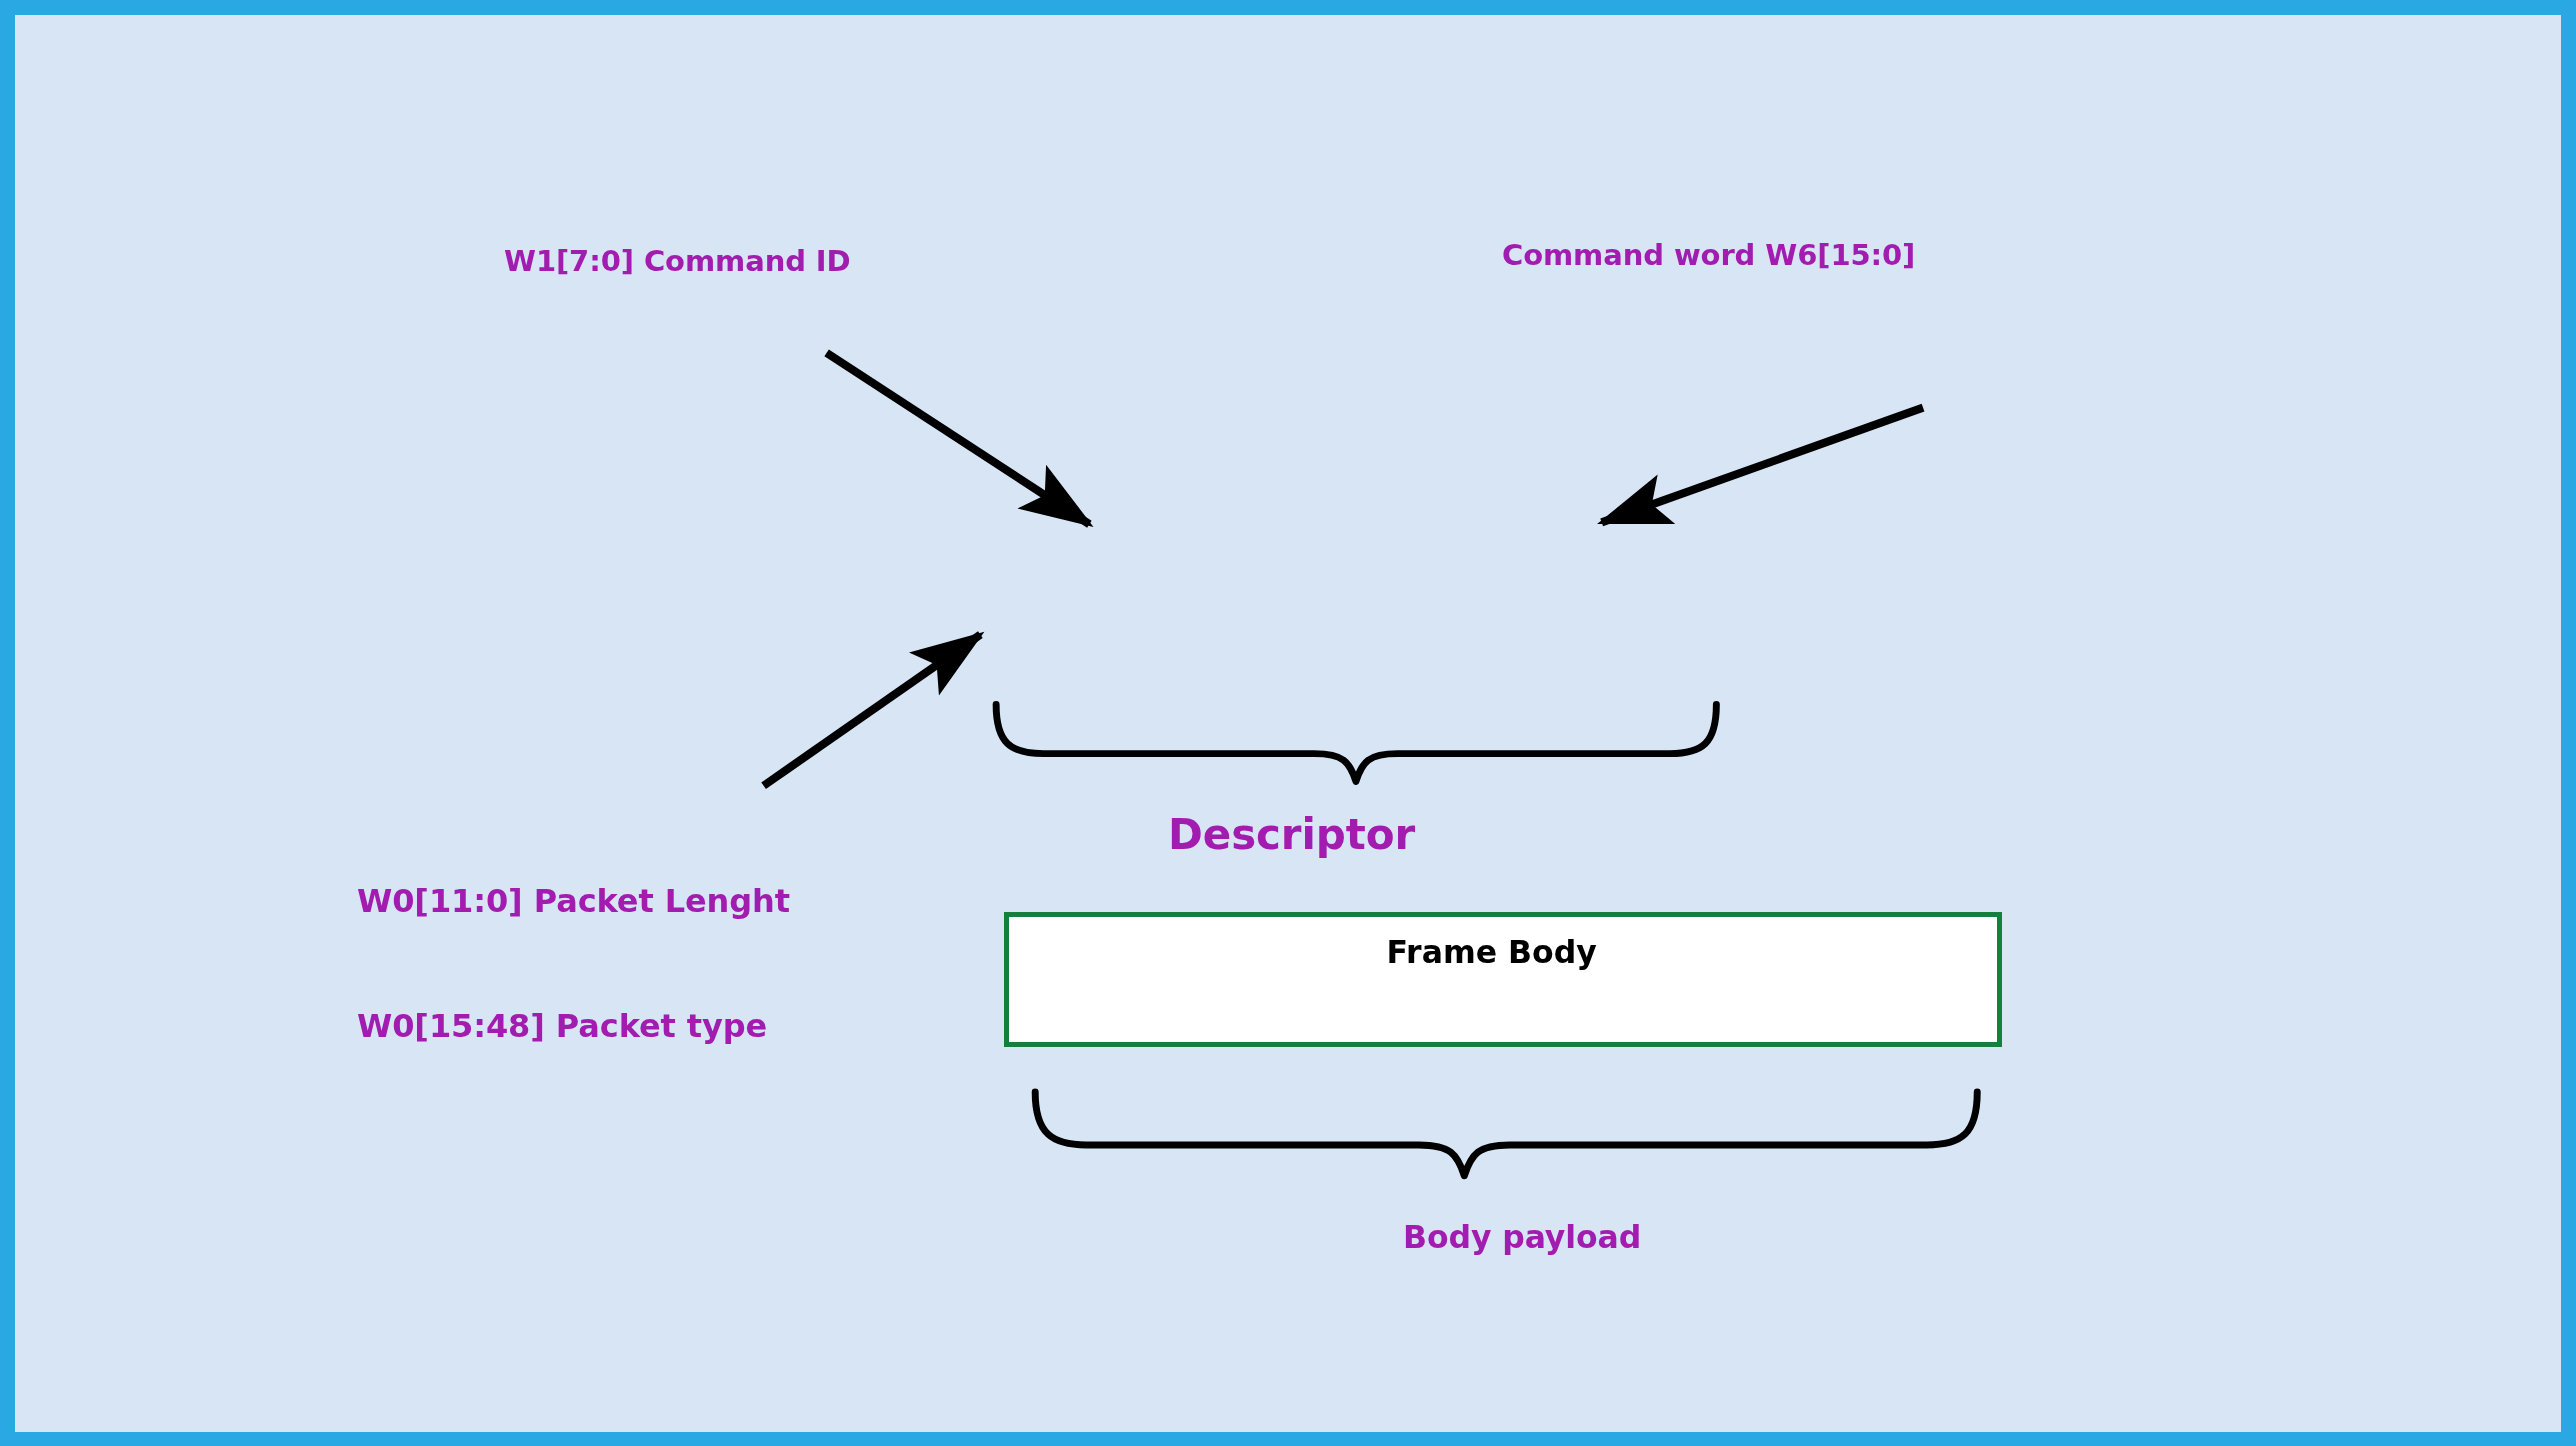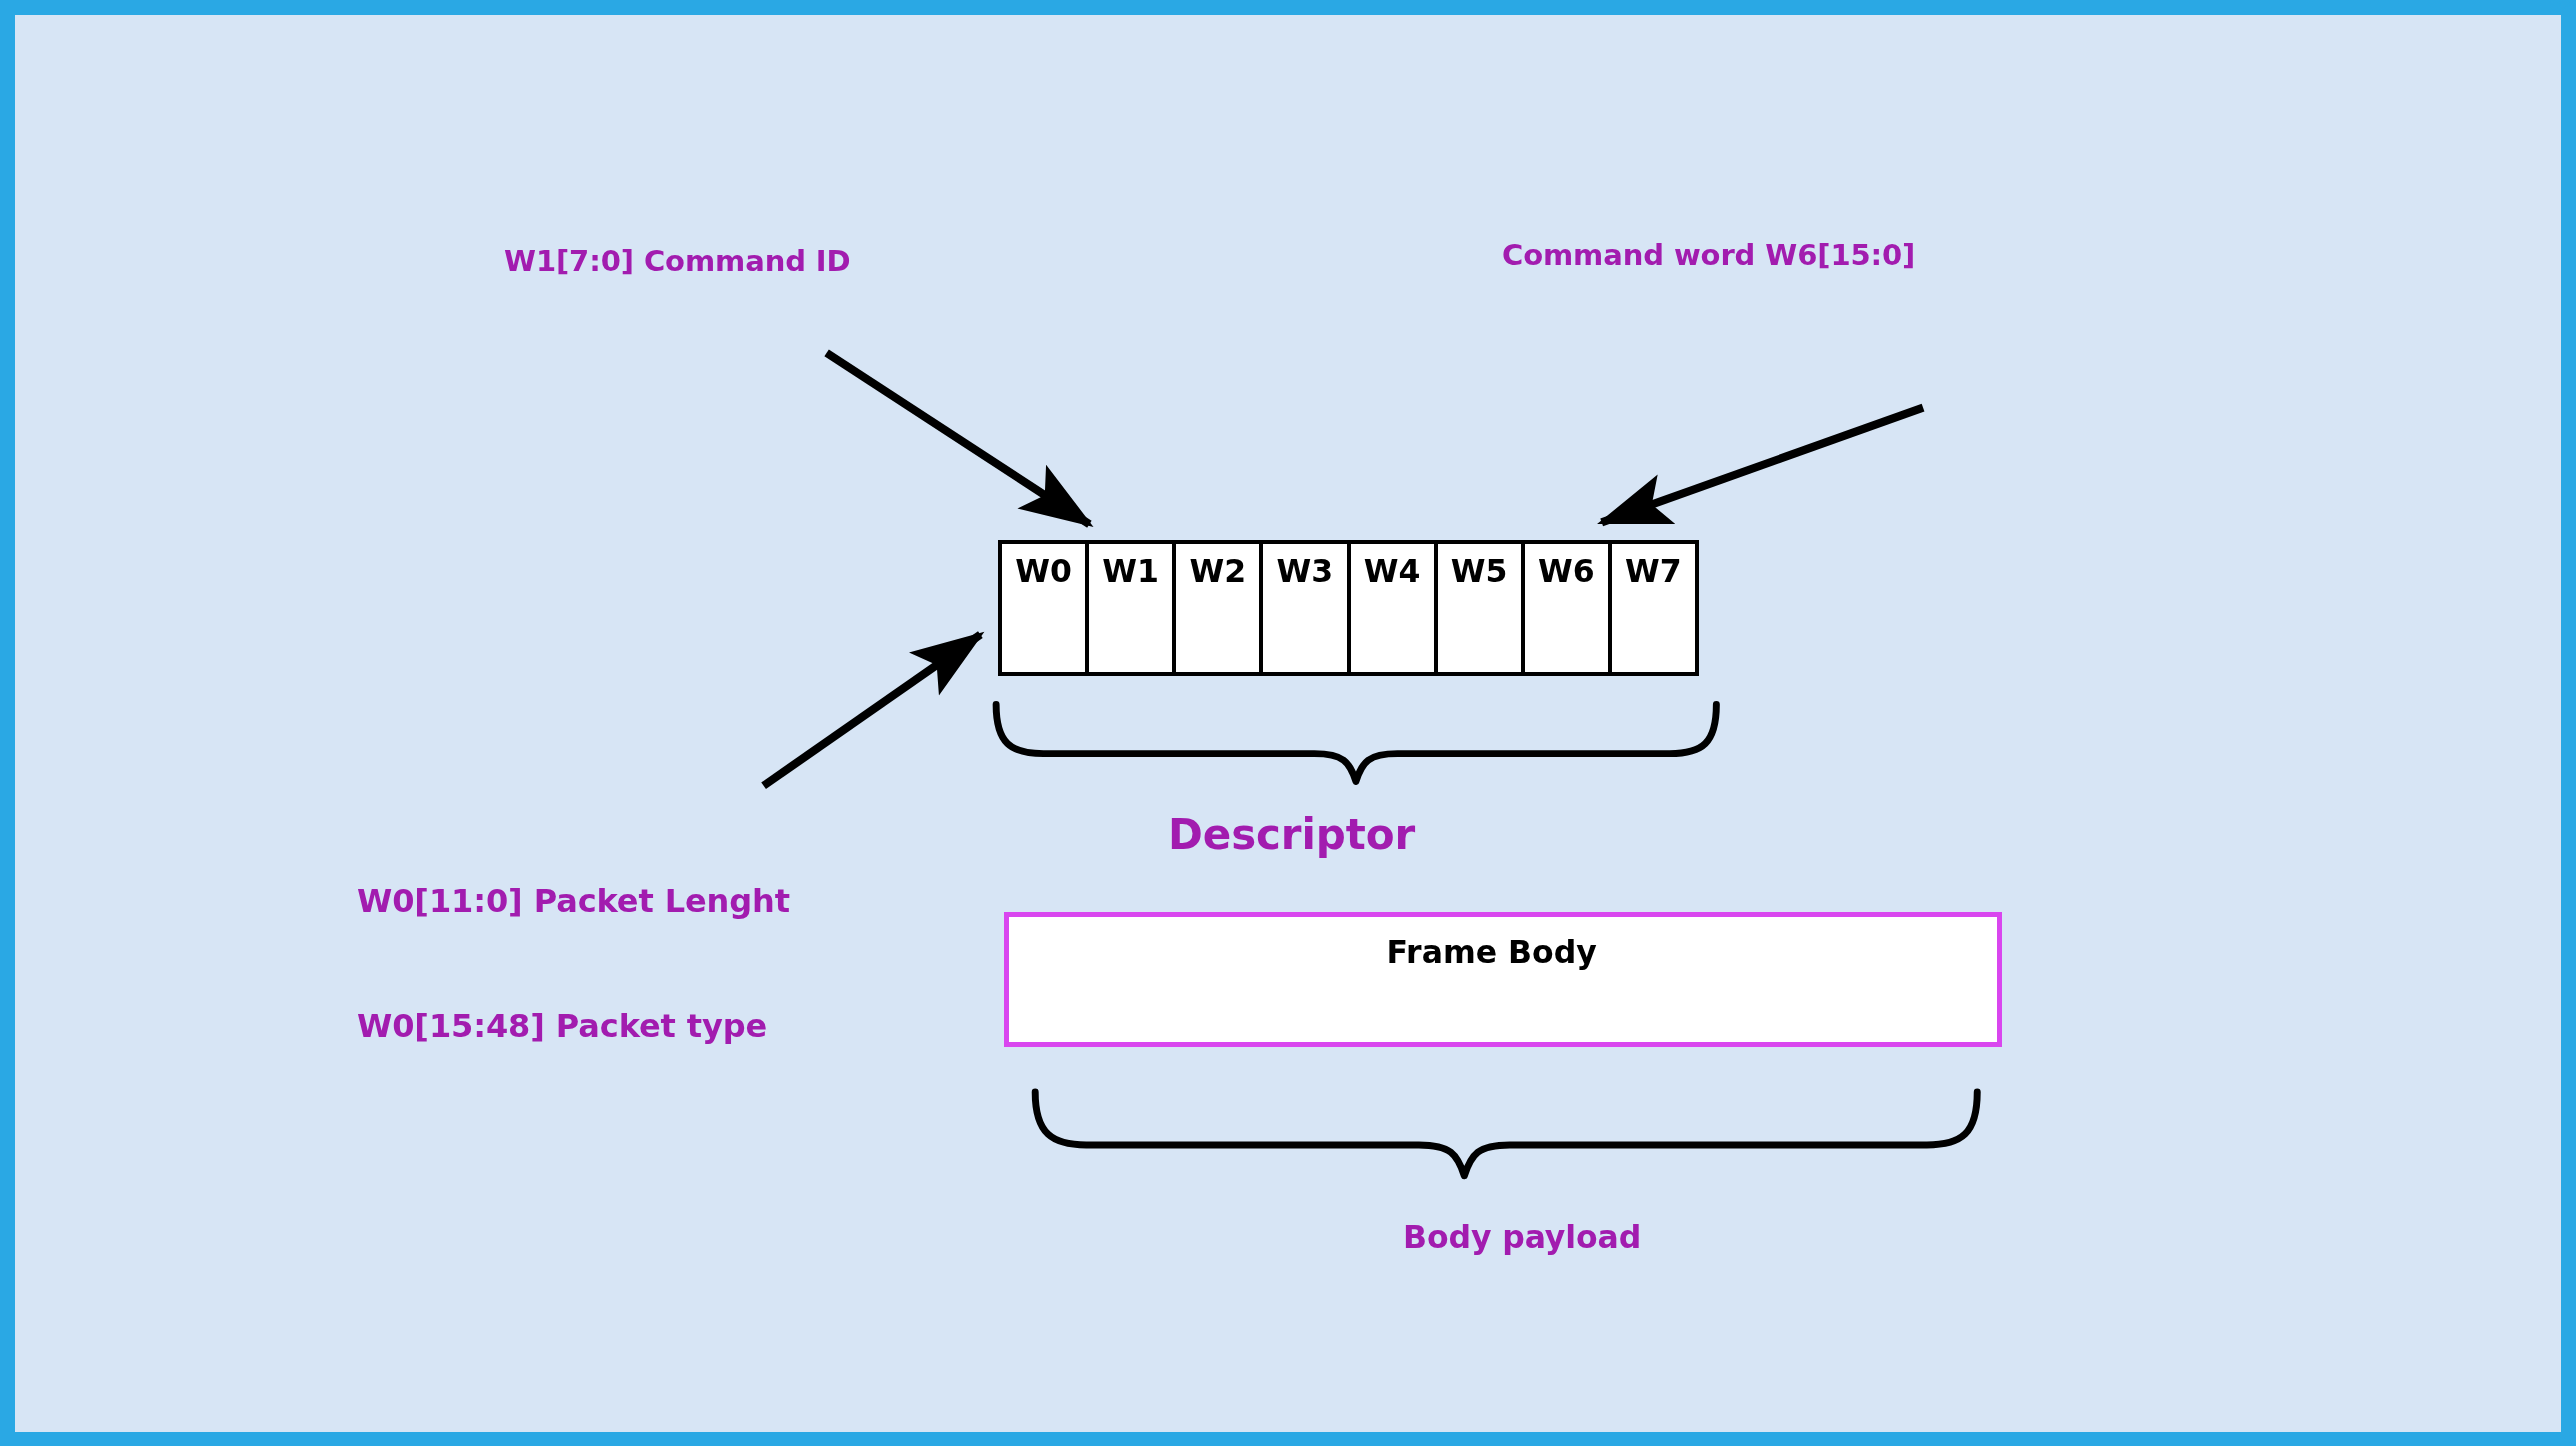--- a/index.html
+++ b/index.html
@@ -90,21 +90,21 @@
   }
 
   
   #frame-body-box {
     position: absolute;
     left: 989px;
     top: 897px;
     width: 998px;
     height: 135px;
     background: #ffffff;
-    border: 5px solid #d946ef;
+    border: 5px solid #15803d;
     box-sizing: border-box;
   }
   #frame-body-box > span {
     position: absolute;
     left: 0;
     right: 0;
     top: 17px;
     text-align: center;
     font-size: 31.5px;
     font-weight: bold;
@@ -184,46 +184,20 @@
 
     <div class="lbl" id="lbl-status-word">
       <span class="line1">Command word W6[15:0]</span>
     </div>
 
     <div class="lbl" id="lbl-packet-fields">
       <span>W0[11:0] Packet Lenght</span>
       <span>W0[15:48] Packet type</span>
     </div>
 
-    <div id="word-strip">
-      <div class="word-cell">
-        <span>W0</span>
-      </div>
-      <div class="word-cell">
-        <span>W1</span>
-      </div>
-      <div class="word-cell">
-        <span>W2</span>
-      </div>
-      <div class="word-cell">
-        <span>W3</span>
-      </div>
-      <div class="word-cell">
-        <span>W4</span>
-      </div>
-      <div class="word-cell">
-        <span>W5</span>
-      </div>
-      <div class="word-cell">
-        <span>W6</span>
-      </div>
-      <div class="word-cell">
-        <span>W7</span>
-      </div>
-    </div>
 
     <div class="lbl" id="lbl-descriptor">Descriptor</div>
 
     <div id="frame-body-box">
       <span>Frame Body</span>
     </div>
 
     <div class="lbl" id="lbl-data-payload">Body payload</div>
 
   </div>

